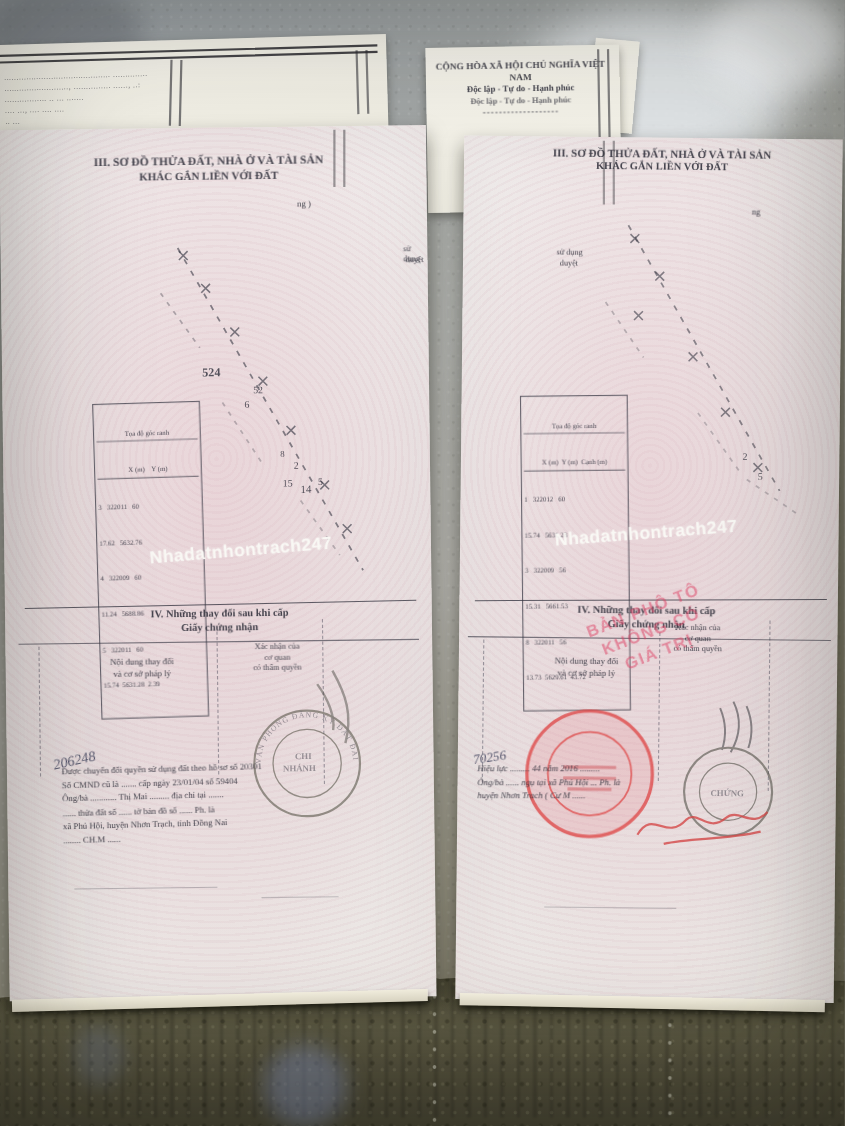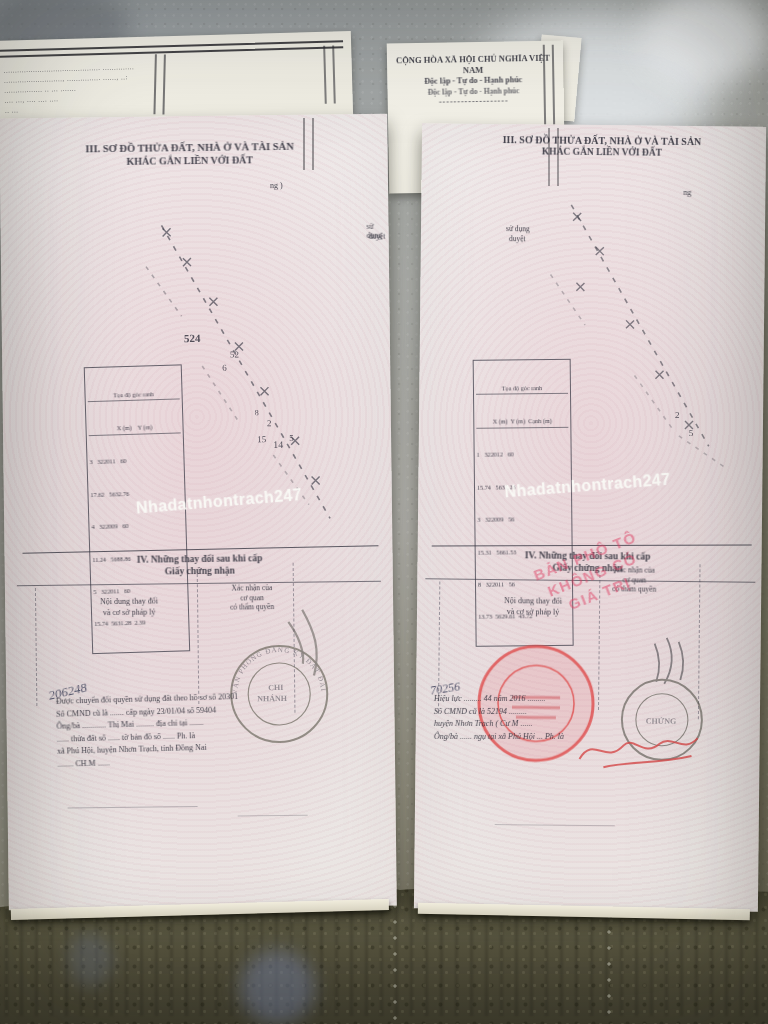--- a/index.html
+++ b/index.html
@@ -271,23 +271,22 @@
       <path d="M52,4 C60,20 58,36 50,50 M40,10 C46,24 46,36 42,48 M64,8 C70,22 70,34 66,46" fill="none" stroke="#3c3c40" stroke-width="1.8"></path>
       <circle cx="48" cy="86" r="40" fill="none" stroke="#46463c" stroke-width="2"></circle>
       <circle cx="48" cy="86" r="26" fill="none" stroke="#46463c" stroke-width="1.1"></circle>
       <text x="32" y="90" font-size="8" font-weight="700">CHỨNG</text>
     </svg>
 
     <div class="abs hand" style="left:14px;top:558px;font-size:12px;transform:rotate(-9deg);">70256</div>
 
     <div class="abs notes" style="left:18px;top:568px;width:300px;transform:rotate(-.6deg);font-style:italic;">
       <div>Hiệu lực ......... 44 năm 2016 .........</div>
-      <div>Số CMND cũ là 52194 .........</div>
+      <div>Ông/bà ...... ngụ tại xã Phú Hội ... Ph. là</div>
       <div>huyện Nhơn Trạch  ( Cư M ......</div>
-      <div>Ông/bà ...... ngụ tại xã Phú Hội ... Ph. là</div>
     </div>
 
     <svg class="abs" style="left:158px;top:602px;" width="130" height="48" viewBox="0 0 130 48">
       <path d="M6,32 C20,8 32,38 50,18 C60,8 70,30 86,16 C98,6 110,26 124,10 M30,40 C55,34 85,36 118,28" fill="none" stroke="#d44848" stroke-width="2" opacity=".8"></path>
     </svg>
 
     <div class="abs thinline" style="left:80px;top:700px;width:120px;opacity:.3;"></div>
 
     <div class="abs stack" style="left:4px;bottom:-7px;width:332px;height:11px;transform:rotate(.5deg);"></div>
   </div>

